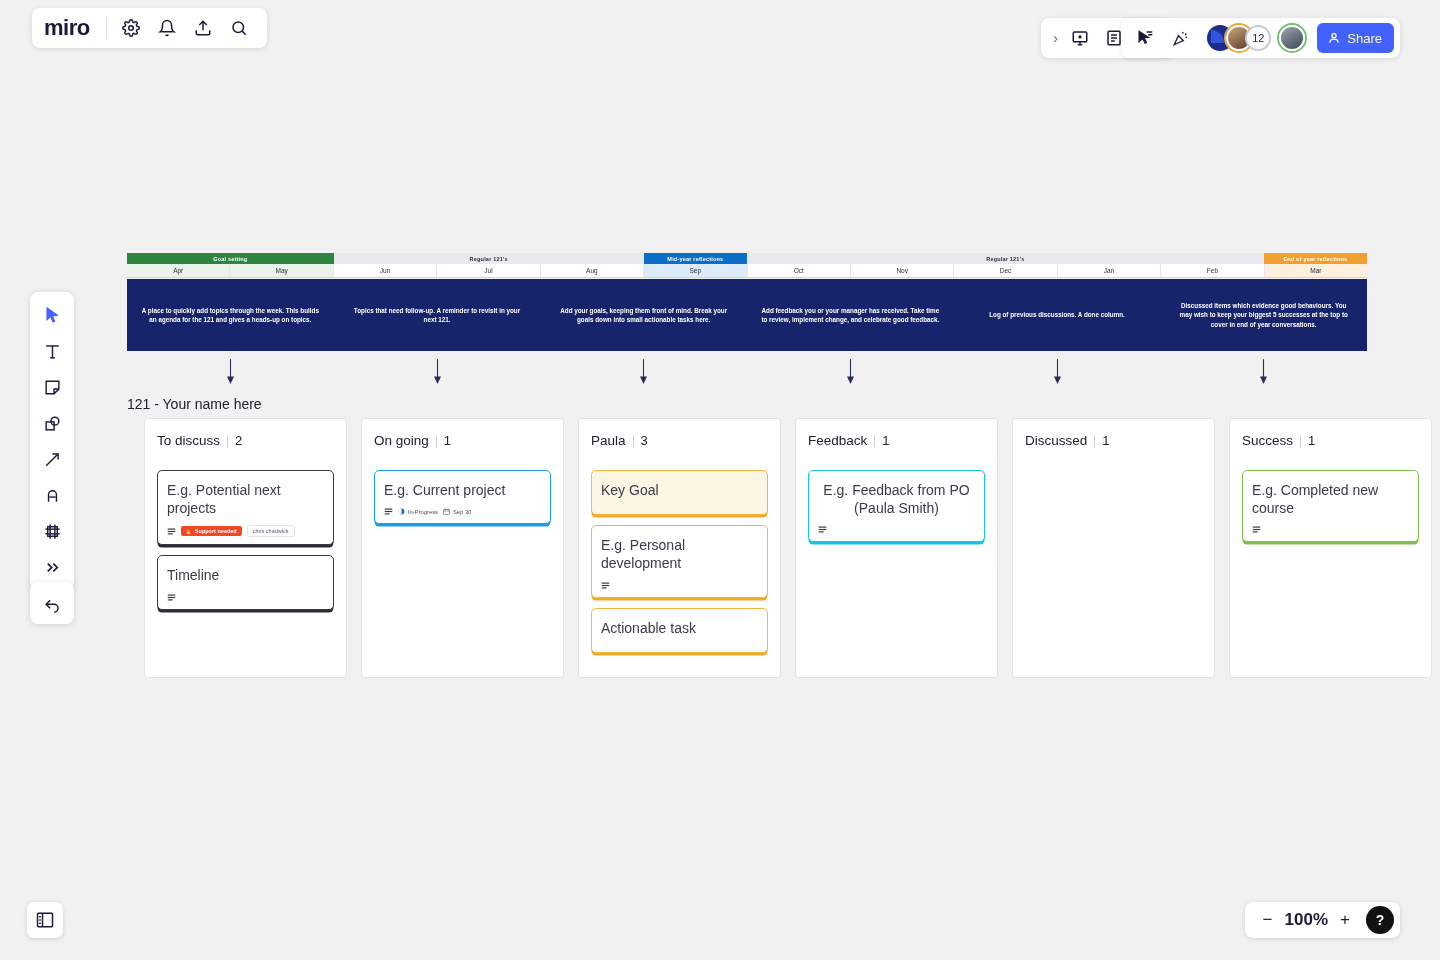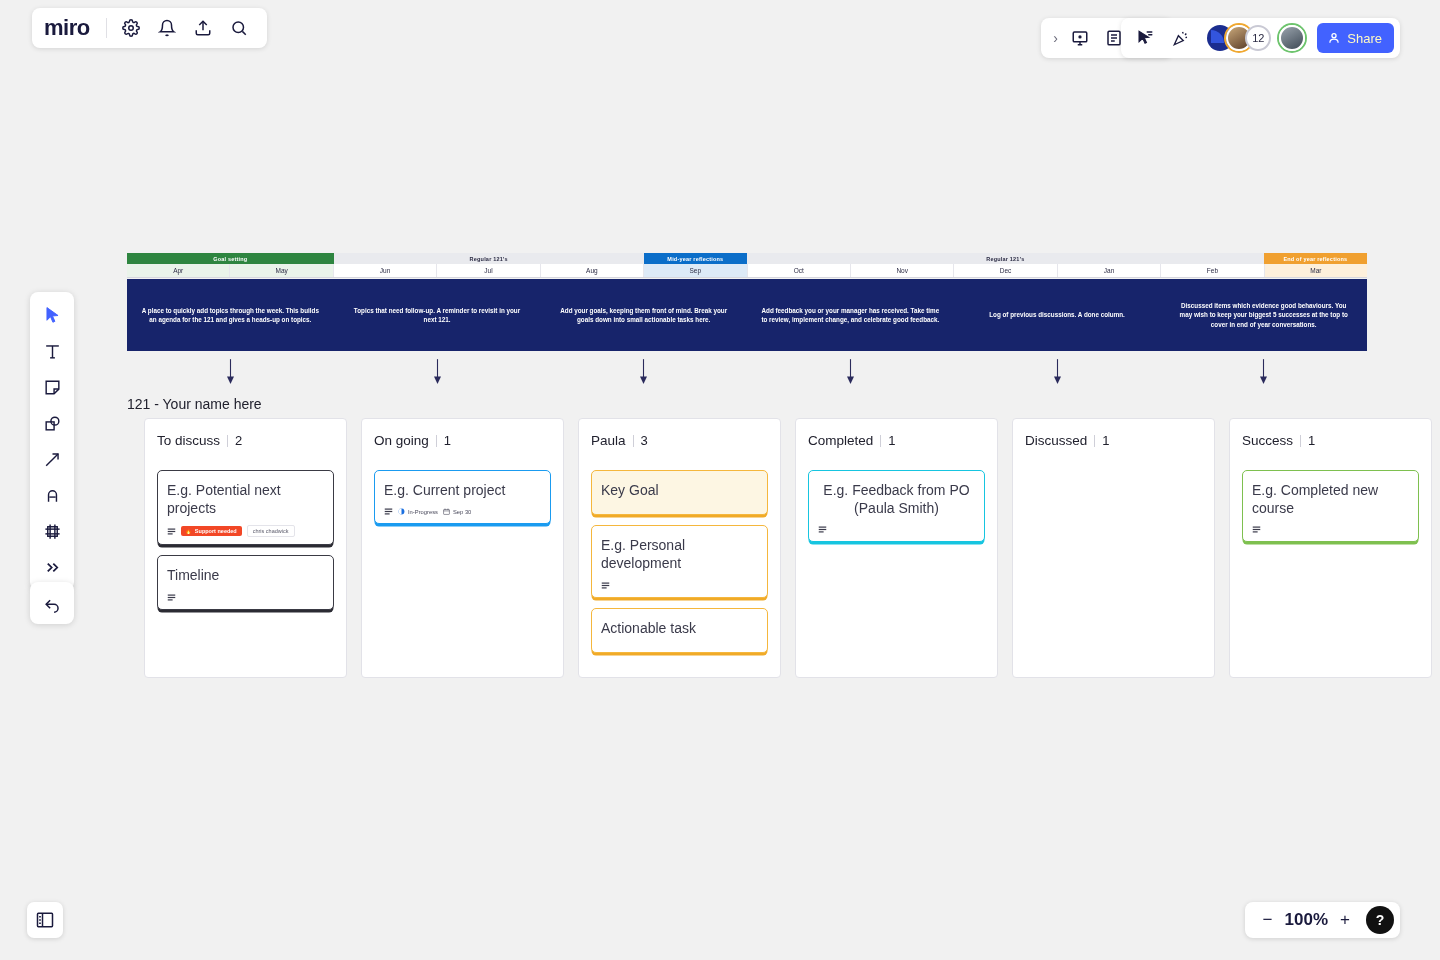--- a/index.html
+++ b/index.html
@@ -526,21 +526,21 @@
             </svg>
           </span>
         </div>
       </div>
       <div class="card card-yellow">
         <div class="card-text">Actionable task</div>
       </div>
     </div>
     <div class="col">
       <div class="col-head">
-        <span class="col-title">Completed</span>
+        <span class="col-title">Feedback</span>
         <span class="col-sep"></span>
         <span class="col-count">1</span>
       </div>
       <div class="card card-cyan">
         <div class="card-text">E.g. Feedback from PO (Paula Smith)</div>
         <div class="card-meta">
           <span class="meta-icon">
             <svg viewBox="0 0 12 12" width="9" height="9">
               <rect x="1" y="2" width="10" height="1.6" fill="#3a3a4a"></rect>
               <rect x="1" y="5.2" width="10" height="1.6" fill="#3a3a4a"></rect>

